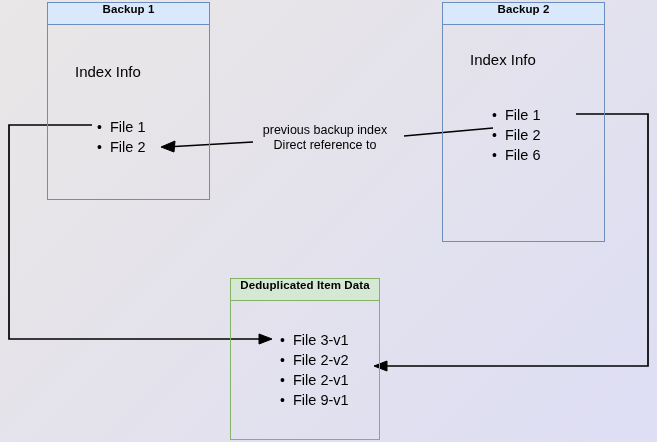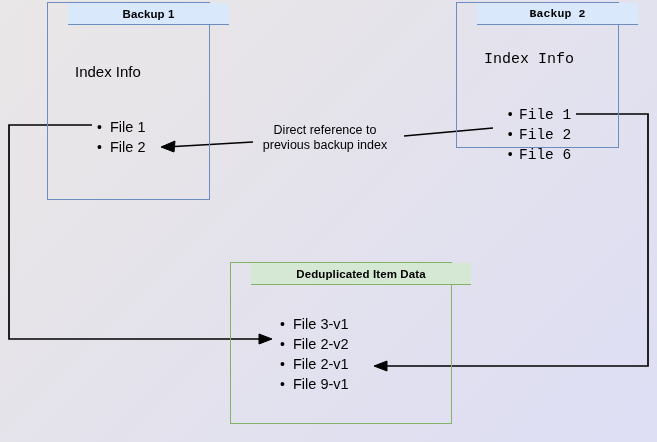--- a/index.html
+++ b/index.html
@@ -36,24 +36,22 @@
     left: 0;
     top: 0;
     width: 100%;
     height: 22px;
     border-bottom: 1.6px solid #6c8ebf;
     background: #dae8fc;
     font-size: 11.5px;
     font-weight: bold;
     letter-spacing: 0.1px;
     display: flex;
-    align-items: center;
     justify-content: center;
     color: #000;
-    margin-left: 20px;
   }
   .box.green > .box-header {
     background: #d5e8d4;
     border-bottom-color: #82b366;
     font-size: 11.5px;
   }
   .index-title {
     position: absolute;
     font-size: 15px;
     line-height: 18px;
@@ -124,40 +122,40 @@
   <div class="box-header">
     <span>Backup 1</span>
   </div>
   <div class="index-title" style="left:27px; top:60px;">Index Info</div>
   <ul class="file-list" style="left:46px; top:114px;">
     <li>File 1</li>
     <li>File 2</li>
   </ul>
 </div>
 
-<div class="box" style="left:456px; top:2px; width:163px; height:146px;font-family:Liberation Mono, monospace;">
+<div class="box" style="left:442px; top:2px; width:163px; height:240px;">
   <div class="box-header">
     <span>Backup 2</span>
   </div>
   <div class="index-title" style="left:27px; top:48px;">Index Info</div>
   <ul class="file-list" style="left:46px; top:102px;">
     <li>File 1</li>
     <li>File 2</li>
     <li>File 6</li>
   </ul>
 </div>
 
-<div class="box green" style="left:230px; top:262px; width:222px; height:162px;">
+<div class="box green" style="left:230px; top:278px; width:150px; height:162px;">
   <div class="box-header">
     <span>Deduplicated Item Data</span>
   </div>
   <ul class="file-list" style="left:46px; top:51px;">
     <li>File 3-v1</li>
     <li>File 2-v2</li>
     <li>File 2-v1</li>
     <li>File 9-v1</li>
   </ul>
 </div>
 
 <div class="edge-label" style="left:250px; top:123px; width:150px;">
+  <div>previous backup index</div>
   <div>Direct reference to</div>
-  <div>previous backup index</div>
 </div>
 
 </body></html>

